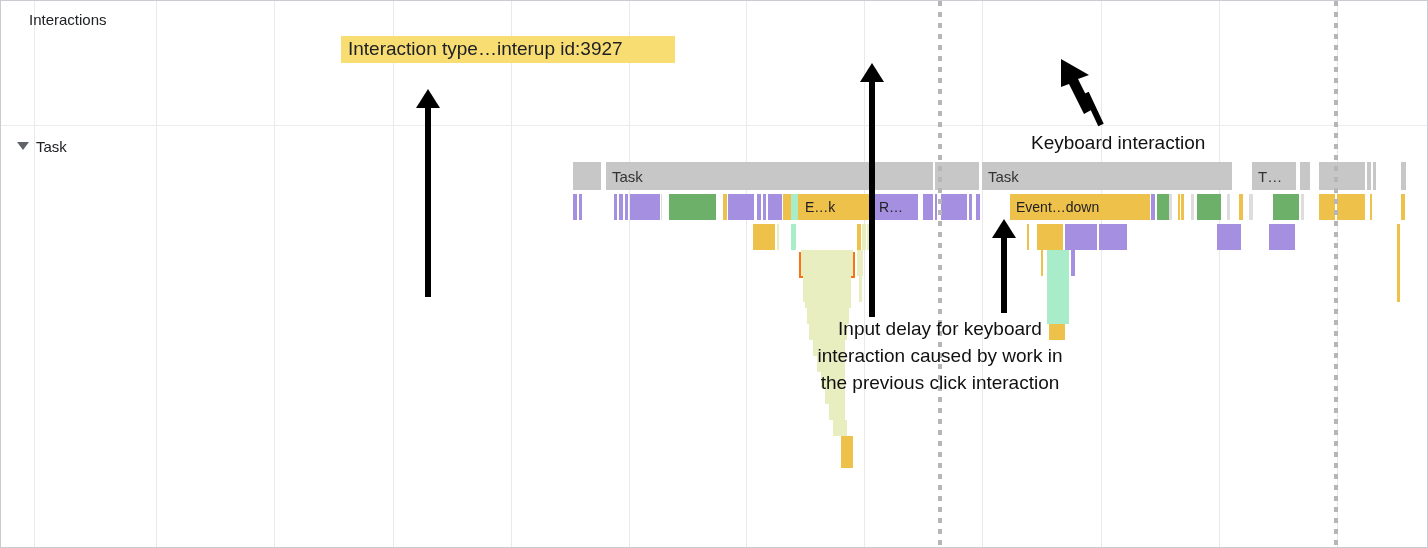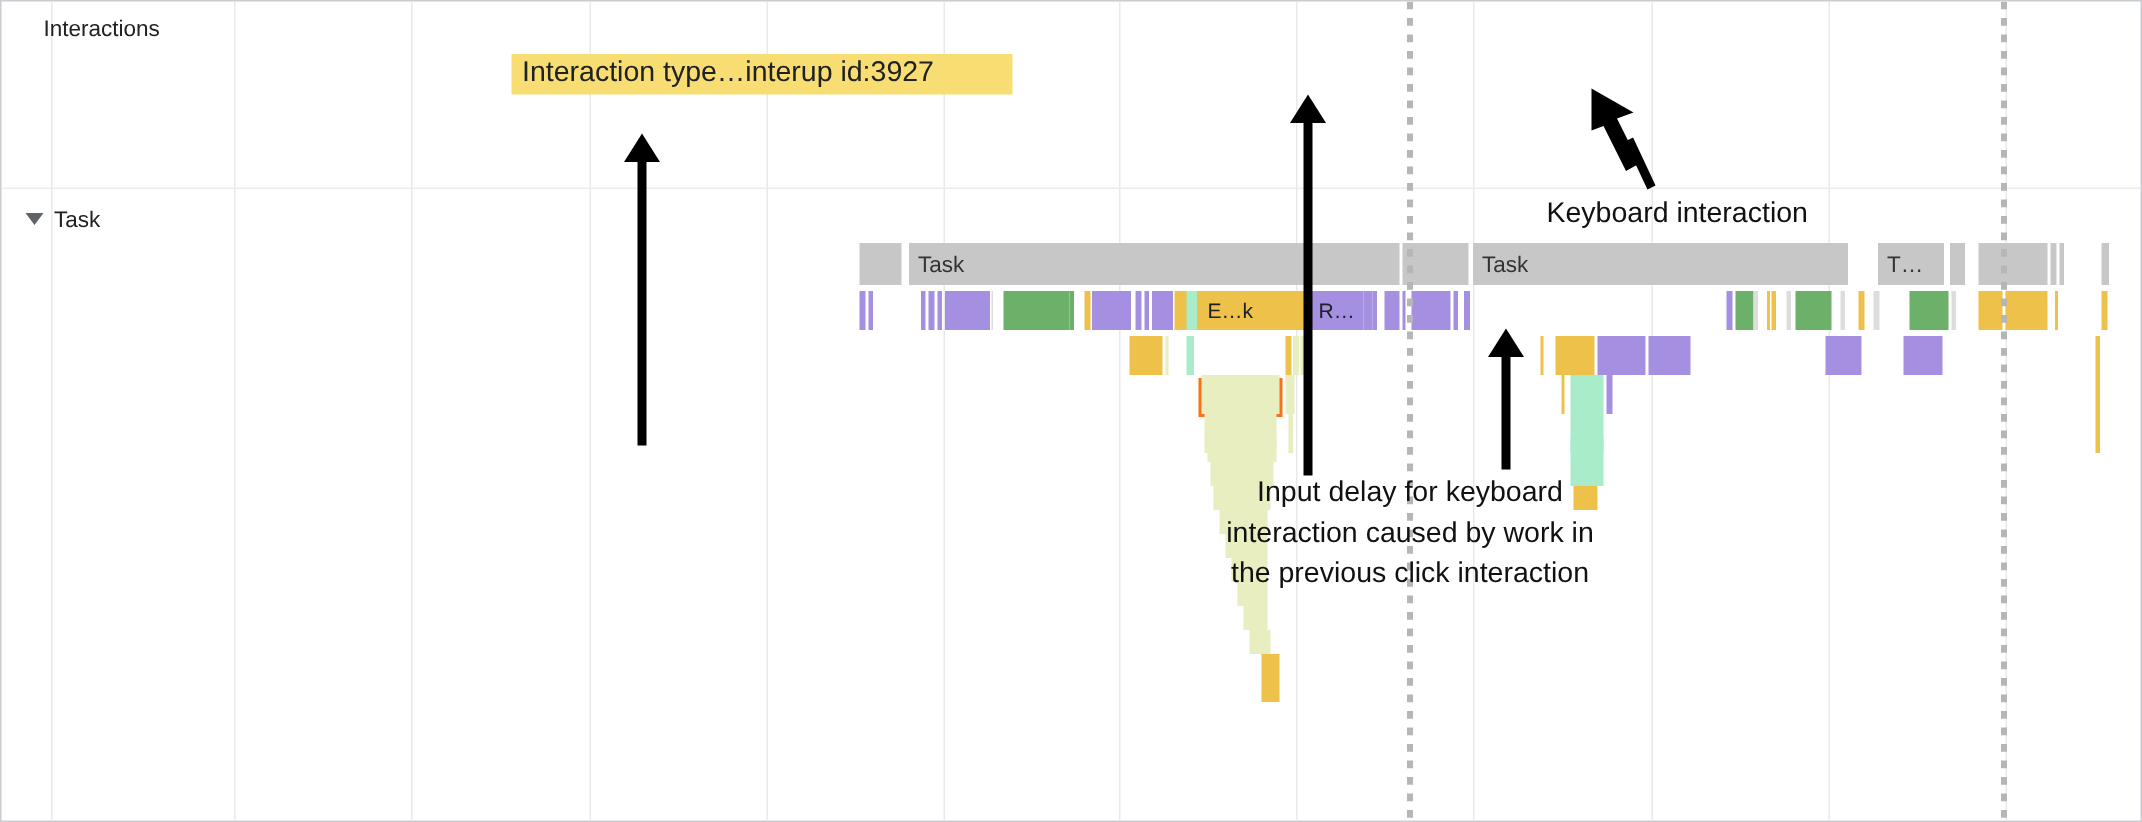--- a/index.html
+++ b/index.html
@@ -120,20 +120,21 @@
       <div class="bar" style="left: 1300px; top: 193px; width: 3px; height: 26px; background: rgb(221, 221, 221);"></div>
       <div class="bar" style="left: 1318px; top: 193px; width: 16px; height: 26px; background: rgb(238, 193, 74);"></div>
       <div class="bar" style="left: 1336px; top: 193px; width: 28px; height: 26px; background: rgb(238, 193, 74);"></div>
       <div class="bar" style="left: 1369px; top: 193px; width: 2px; height: 26px; background: rgb(238, 193, 74);"></div>
       <div class="bar" style="left: 1400px; top: 193px; width: 4px; height: 26px; background: rgb(238, 193, 74);"></div>
     </div>
 
   <div class="bar fbar" style="left:798px;top:193px;width:80px;height:26px;background:#eec14a;">E…k</div>
   <div class="bar fbar" style="left:872px;top:193px;width:36px;height:26px;background:#a48fe0;">R…</div>
   <div class="bar fbar" style="left:798px;top:223px;width:56px;height:26px;background:#f97316;margin-top:28px;">R…s</div>
+  <div class="bar fbar" style="left:1009px;top:193px;width:140px;height:26px;background:#eec14a;">Event…down</div>
 
   <div id="depth-rest">
       <div class="bar" style="left: 752px; top: 223px; width: 22px; height: 26px; background: rgb(238, 193, 74);"></div>
       <div class="bar" style="left: 776px; top: 223px; width: 2px; height: 26px; background: rgb(232, 238, 192);"></div>
       <div class="bar" style="left: 790px; top: 223px; width: 5px; height: 26px; background: rgb(168, 236, 201);"></div>
       <div class="bar" style="left: 856px; top: 223px; width: 4px; height: 26px; background: rgb(238, 193, 74);"></div>
       <div class="bar" style="left: 861px; top: 223px; width: 4px; height: 26px; background: rgb(232, 238, 192);"></div>
       <div class="bar" style="left: 866px; top: 223px; width: 4px; height: 26px; background: rgb(232, 238, 192);"></div>
       <div class="bar" style="left: 1026px; top: 223px; width: 2px; height: 26px; background: rgb(238, 193, 74);"></div>
       <div class="bar" style="left: 1036px; top: 223px; width: 26px; height: 26px; background: rgb(238, 193, 74);"></div>

